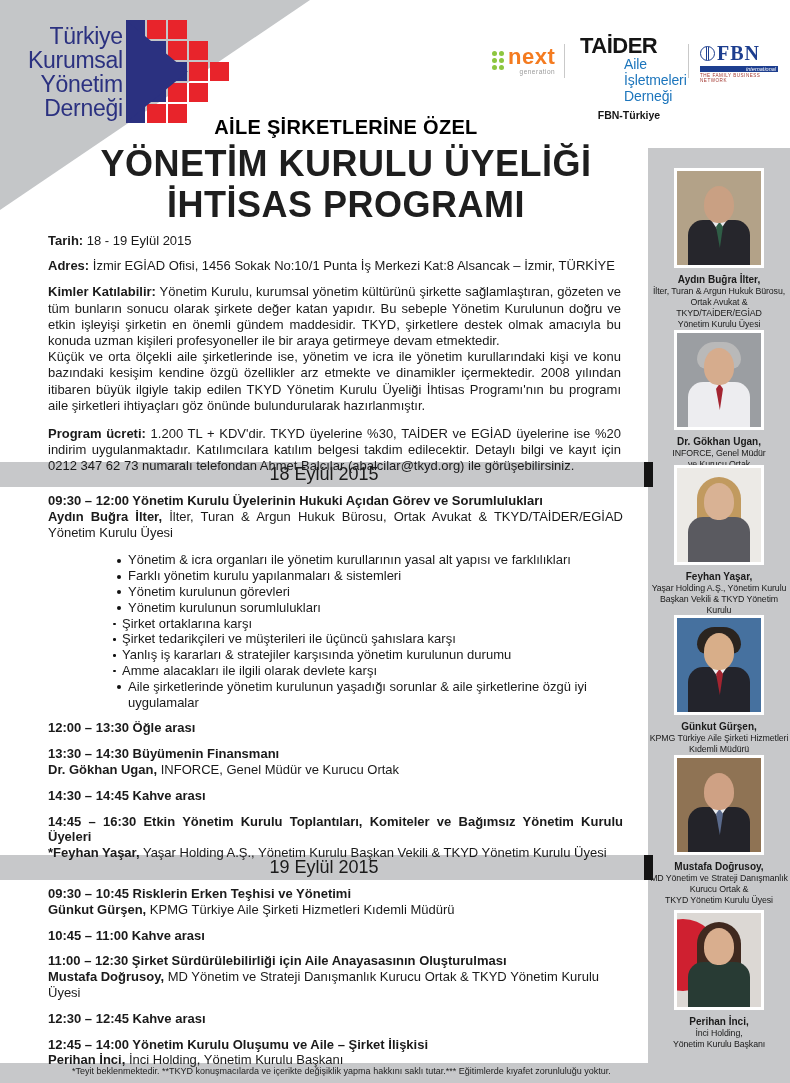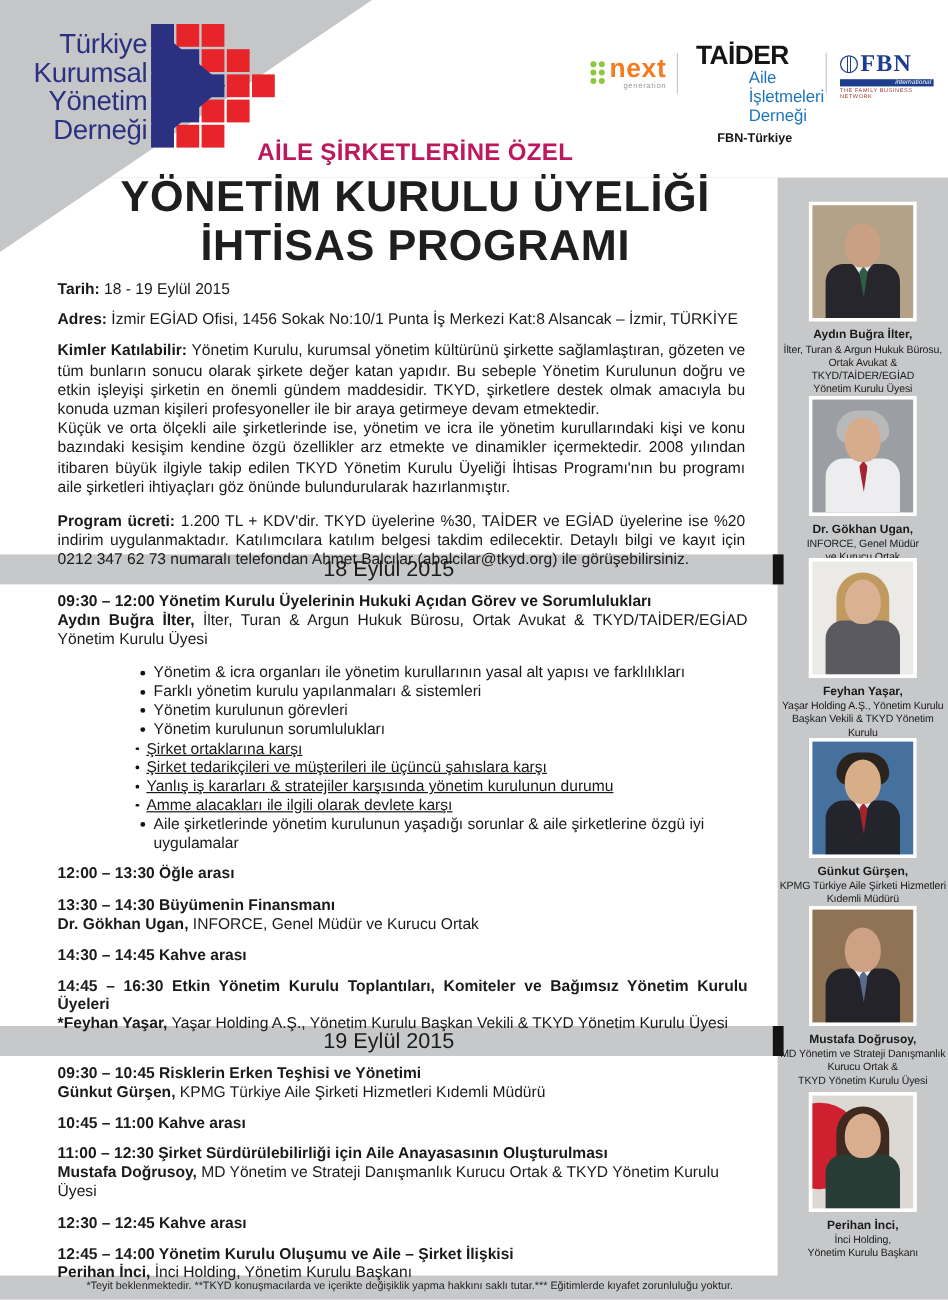--- a/index.html
+++ b/index.html
@@ -40,42 +40,42 @@
   .logo-fbn{position:absolute;left:700px;top:42px;width:78px;}
   .fbn-row{display:flex;align-items:center;gap:2px;}
   .fbn-emblem{width:13px;height:13px;border:1.4px solid #1d3e8f;border-radius:50%;
      background:linear-gradient(90deg,transparent 38%,#1d3e8f 38% 44%,transparent 44% 56%,#1d3e8f 56% 62%,transparent 62%);}
   .fbn-name{font-family:"Liberation Serif",serif;font-size:20px;font-weight:700;color:#1d3e8f;letter-spacing:1px;}
   .fbn-bar{margin-top:1px;height:6px;background:#1d3e8f;color:#fff;font-size:5.5px;font-style:italic;
            line-height:6px;text-align:right;padding-right:2px;}
   .fbn-tiny{margin-top:1px;font-size:4.6px;color:#a33a33;letter-spacing:.5px;}
   
   .title-wrap{position:absolute;left:40px;top:116px;width:612px;text-align:center;}
-  .kicker{font-size:20px;font-weight:800;color:#be185d;letter-spacing:.3px;}
+  .kicker{font-size:20px;font-weight:800;color:#000000;letter-spacing:.3px;}
   .h1{margin-top:4px;font-size:36px;line-height:41px;font-weight:800;color:#1e1e1e;letter-spacing:.5px;}
   
   .intro{position:absolute;left:48px;top:233px;width:573px;font-size:13px;line-height:16.2px;}
   .iline{margin-bottom:9px;}
   .para{text-align:justify;}
   .fee{margin-top:12px;}
   b{font-weight:700;}
   
   .band-label{position:absolute;left:0;width:648px;height:25px;line-height:25px;text-align:center;
               font-size:18px;font-weight:400;color:#1a1a1a;}
   .cap{position:absolute;left:644px;width:9px;height:25px;background:#141414;}
   
   .sched{position:absolute;left:48px;width:575px;font-size:13px;line-height:15.8px;}
   .tl{font-weight:700;}
   .sess{margin-top:10px;}
   .jp{text-align:justify;}
   ul.bl{list-style:none;margin:12px 0 0 0;padding:0 0 0 68px;}
   ul.bl li{position:relative;padding-left:12px;}
   ul.bl li:before{content:"";position:absolute;left:1px;top:6.5px;width:4px;height:4px;border-radius:50%;background:#111;}
   ul.sbl{list-style:none;margin:0;padding:0 0 0 65px;}
-  ul.sbl li{position:relative;padding-left:9px;text-decoration:underline;}
+  ul.sbl li{position:relative;padding-left:9px;}
   ul.sbl li:before{content:"";position:absolute;left:0;top:7px;width:2.5px;height:2.5px;border-radius:50%;background:#111;}
   
   .sp{position:absolute;left:648px;width:142px;text-align:center;}
   .photo{position:relative;margin:0 auto;width:84px;height:94px;border:3px solid #fff;overflow:hidden;
          background:var(--env,#ccc);}
   .photo .accent{position:absolute;left:-30px;top:6px;width:72px;height:72px;border-radius:50%;background:var(--accent,transparent);}
   .photo .hair{position:absolute;left:20px;top:9px;width:44px;height:var(--hairh,27px);
                border-radius:22px 22px 12px 12px;background:var(--hair,transparent);}
   .photo .head{position:absolute;left:27px;top:15px;width:30px;height:37px;border-radius:50% 50% 45% 45%;background:var(--skin,#d3a);}
   .photo .body{position:absolute;left:11px;top:49px;width:62px;height:45px;border-radius:15px 15px 0 0;background:var(--suit,#333);}

